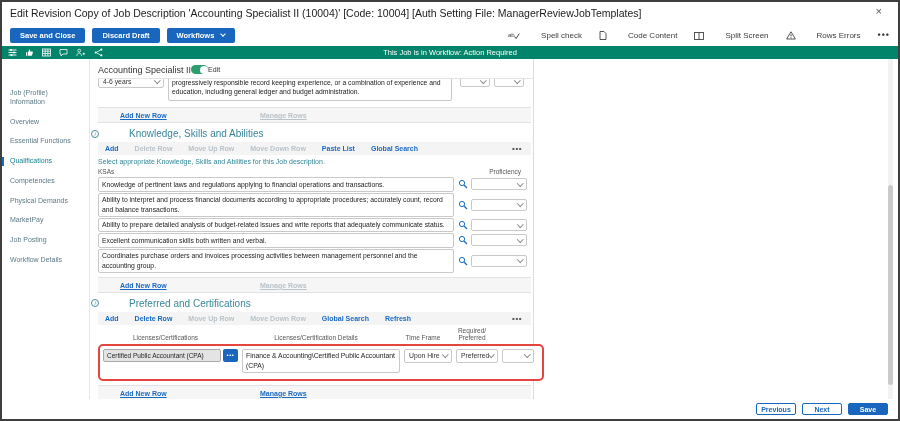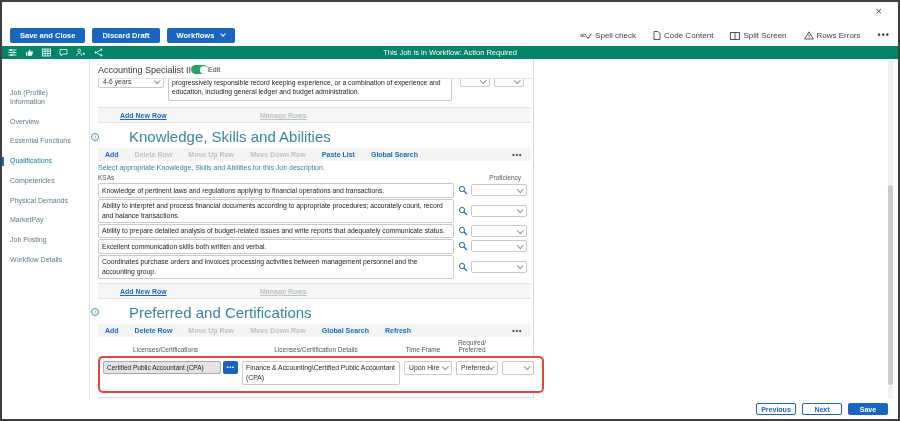--- a/index.html
+++ b/index.html
@@ -10,21 +10,21 @@
   
   .titlebar { height:22px; display:flex; align-items:center; padding:0 8px; font-size:10.5px; color:#1c1c1c; position:relative; }
   .close-x { position:absolute; right:16px; top:3px; font-size:11px; color:#555; cursor:pointer; }
 
   
   .actionbar { height:22px; display:flex; align-items:center; justify-content:space-between; padding:0 8px; }
   .ab-left { display:flex; align-items:center; }
   .btn { background:#1866bd; color:#fff; font-size:7.5px; font-weight:bold; padding:3px 10px; border:none; border-radius:2px; margin-right:7px; display:inline-flex; align-items:center; cursor:pointer; }
   .wchev { width:4px; height:4px; border-right:1.2px solid #fff; border-bottom:1.2px solid #fff; transform:rotate(45deg); display:inline-block; margin-left:7px; margin-top:-2px; }
   .tools { display:flex; align-items:center; gap:17px; font-size:8px; color:#3c3c3c; }
-  .tool { display:inline-flex; align-items:flex-end; gap:3px; cursor:pointer; }
+  .tool { display:inline-flex; align-items:flex-end; gap:21px; cursor:pointer; }
   .tool-ic { display:inline-flex; align-items:center; }
   .more-dots { font-size:9px; font-weight:bold; letter-spacing:1px; color:#3c3c3c; cursor:pointer; }
 
   
   .greenbar { height:13px; background:#01846a; display:flex; align-items:center; position:relative; padding:0 6px; }
   .gb-icons { display:flex; gap:8px; align-items:center; z-index:1; }
   .gb-ic { display:inline-flex; cursor:pointer; }
   .gb-msg { position:absolute; left:0; right:0; text-align:center; color:#fff; font-size:7.5px; font-weight:normal; }
 
   
@@ -56,21 +56,21 @@
   .txt { border:1px solid #c9c9c9; border-radius:2px; padding:1.5px 3px; font-size:6.8px; line-height:1.4; color:#222; background:#fff; }
   .exp-text { width:284px; height:26px; }
 
   .row-footer { position:relative; height:16px; background:#f6f6f6; border-top:1px solid #e2e2e2; border-bottom:1px solid #e2e2e2; margin-right:2px; }
   .add-link { position:absolute; left:22px; top:4px; font-size:7px; font-weight:bold; color:#1b6ac2; text-decoration:underline; cursor:pointer; }
   .manage-link { position:absolute; left:162px; top:4px; font-size:7px; font-weight:bold; color:#1b6ac2; text-decoration:underline; cursor:pointer; }
   .manage-link.off { color:#b9c3c9; cursor:default; }
 
   .sec-head { display:flex; align-items:center; margin:5px 0 3px; margin-left:-7px; }
   .info-ic { width:8px; height:8px; border:1px solid #4a8f9c; border-radius:50%; color:#4a8f9c; font-size:5.5px; line-height:6.5px; text-align:center; font-style:italic; margin-right:2px; flex:none; }
-  .sec-title { font-size:15px; color:#37879b;padding-left:28px; }
+  .sec-title { font-size:10px; color:#37879b;padding-left:28px; }
 
   .toolbar { height:13px; display:flex; align-items:center; background:#f4f4f4; font-size:7px; font-weight:bold; padding-left:7px; margin-right:2px; }
   .tb-link { margin-right:16px; color:#1b6ac2; cursor:pointer; white-space:nowrap; }
   .tb-link.off { color:#b9c3c9; cursor:default; }
   .tb-more { margin-left:auto; margin-right:9px; color:#555; font-size:8px; font-weight:bold; letter-spacing:.5px; cursor:pointer; }
 
   .instruction { font-size:7px; color:#2f8796; margin:3px 0 3px; }
   .ksa-cols { display:flex; justify-content:space-between; font-size:6.5px; color:#555; margin-bottom:2px; padding-right:12px; }
 
   .ksa-row { display:flex; align-items:center; margin-bottom:1px; }
@@ -97,20 +97,21 @@
 
   .v-scroll { position:absolute; right:5px; top:0; bottom:0; width:5px; background:#f2f2f2; }
   .v-thumb { position:absolute; top:126px; height:200px; width:5px; background:#c9c9c9; border-radius:3px; cursor:pointer; }
 </style>
 </head>
 <body>
 
 <div class="window">
 
   <div class="titlebar">
+    <span>Edit Revision Copy of Job Description 'Accounting Specialist II (10004)' [Code: 10004] [Auth Setting File: ManagerReviewJobTemplates]</span>
     <span class="close-x">×</span>
   </div>
 
   <div class="actionbar">
     <div class="ab-left">
       <button class="btn">Save and Close</button>
       <button class="btn">Discard Draft</button>
       <button class="btn">
           <span>Workflows</span>
           <span class="wchev"></span>

